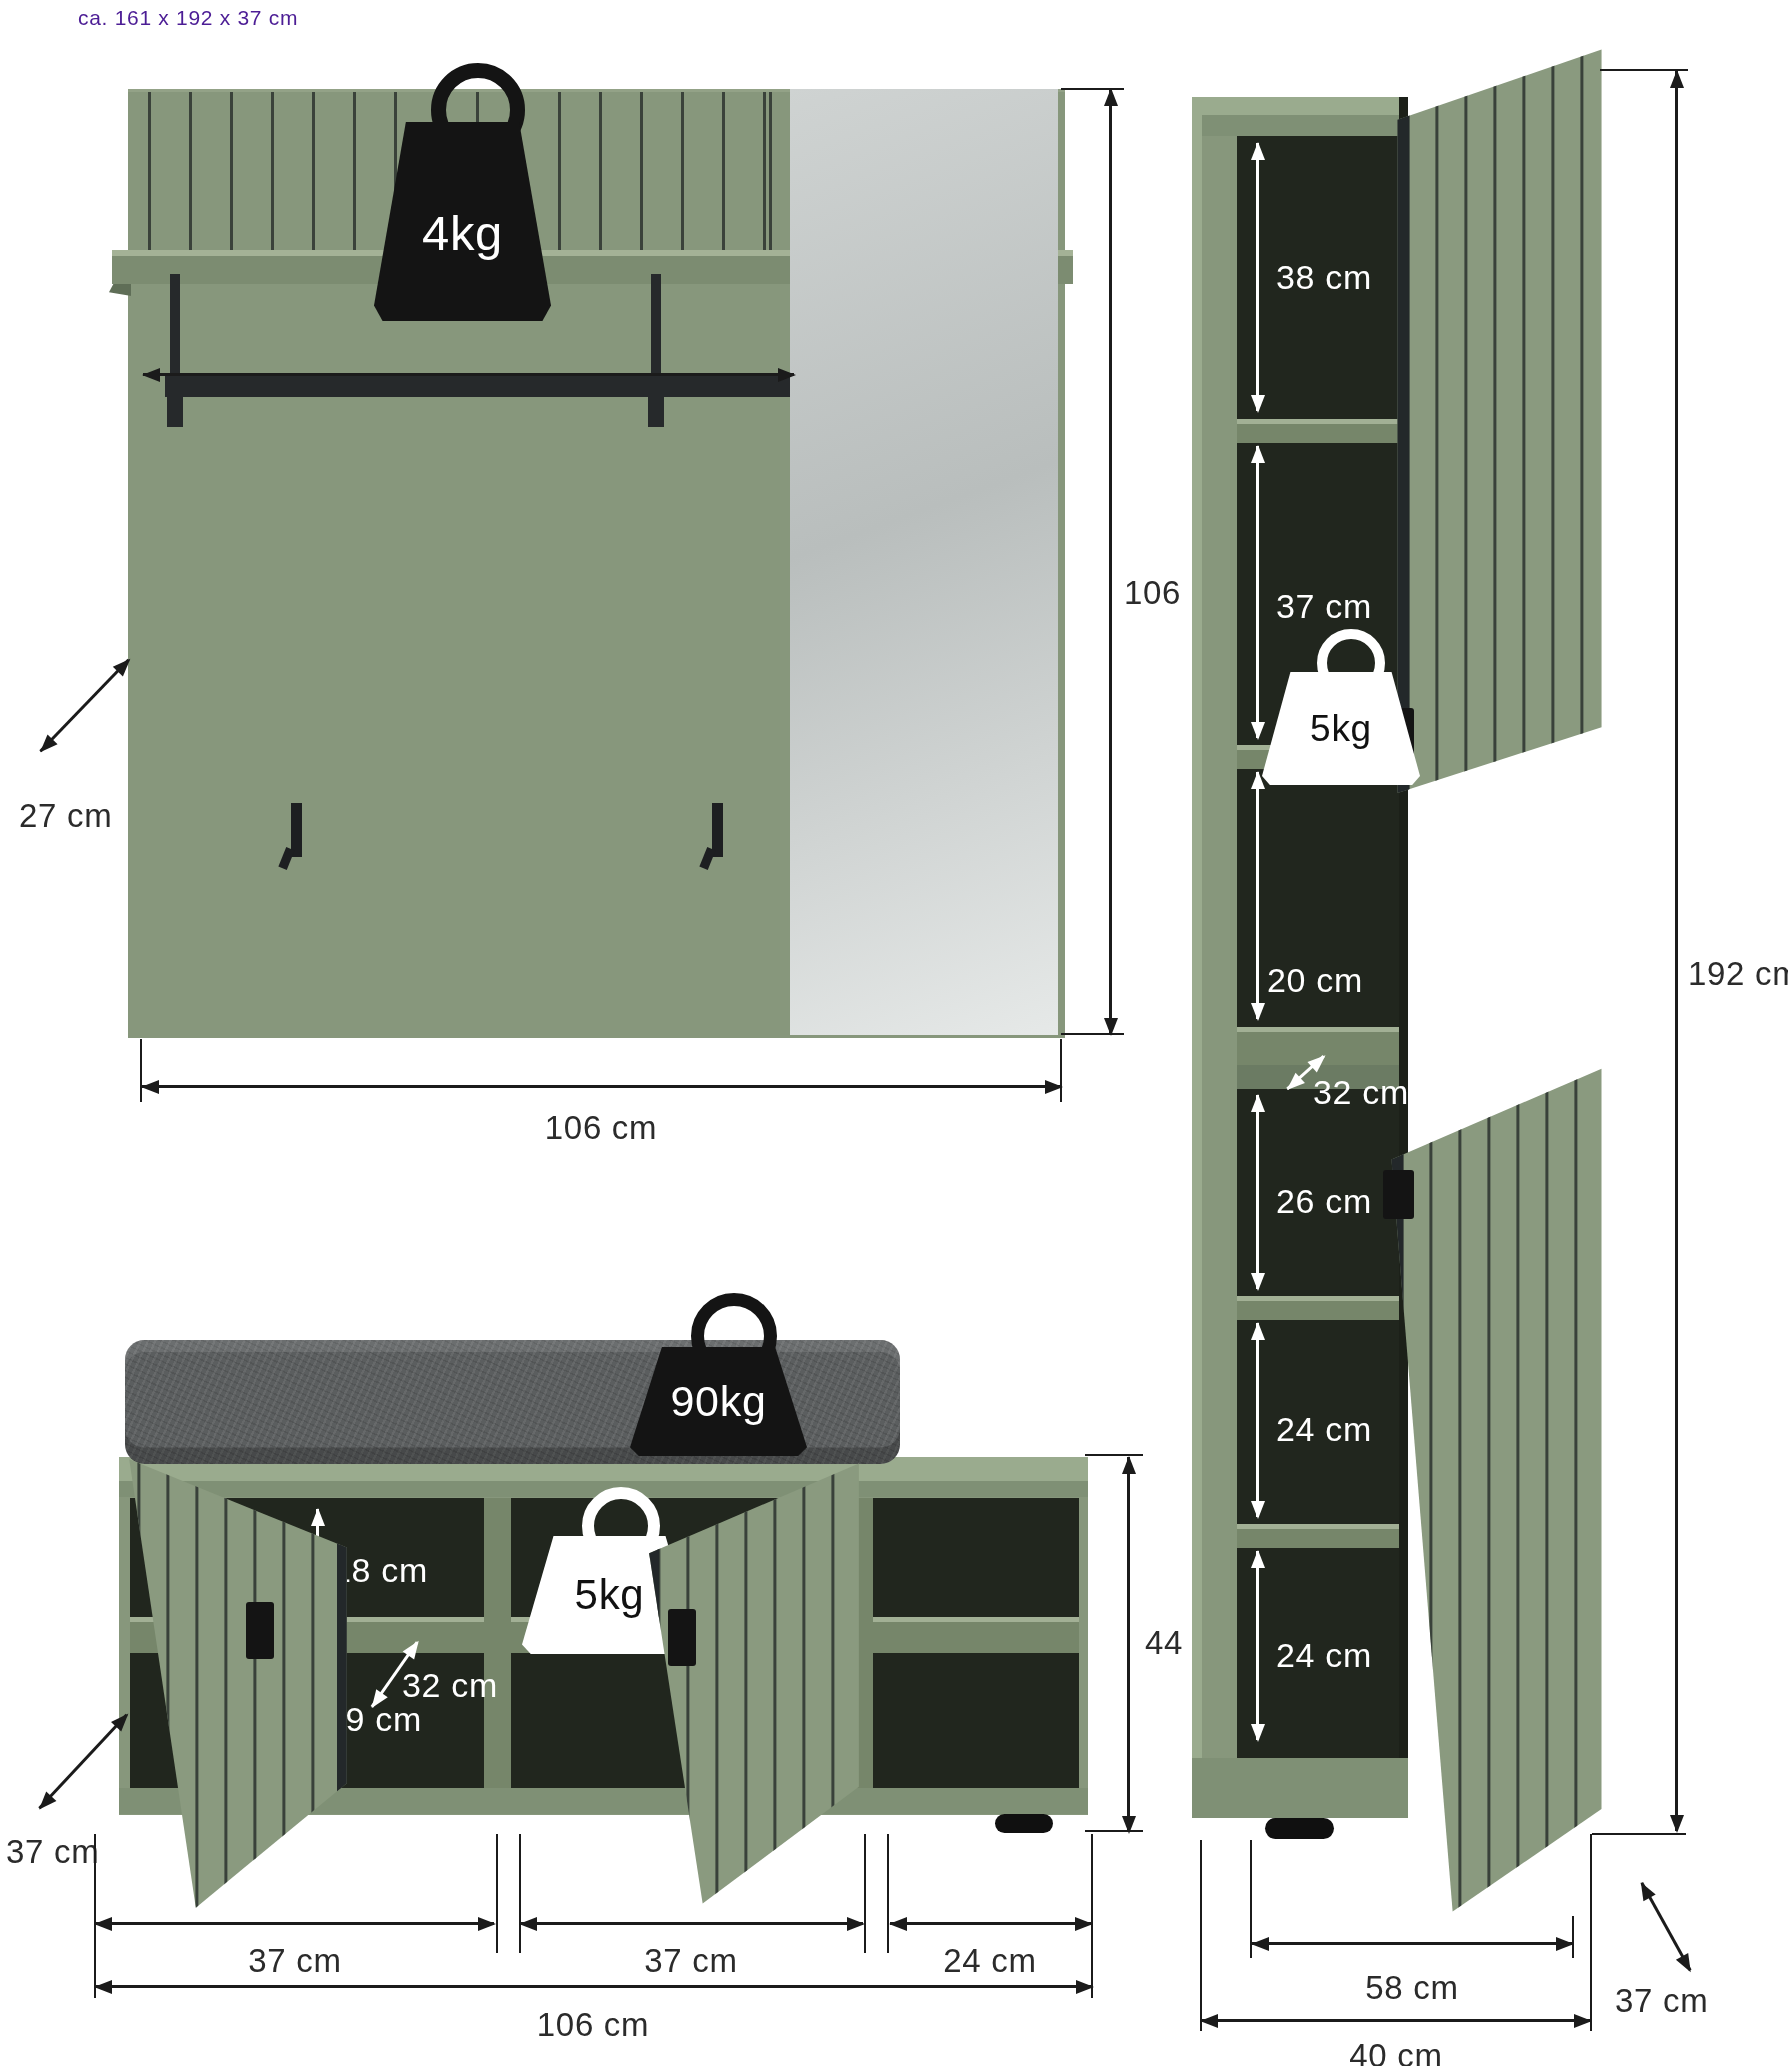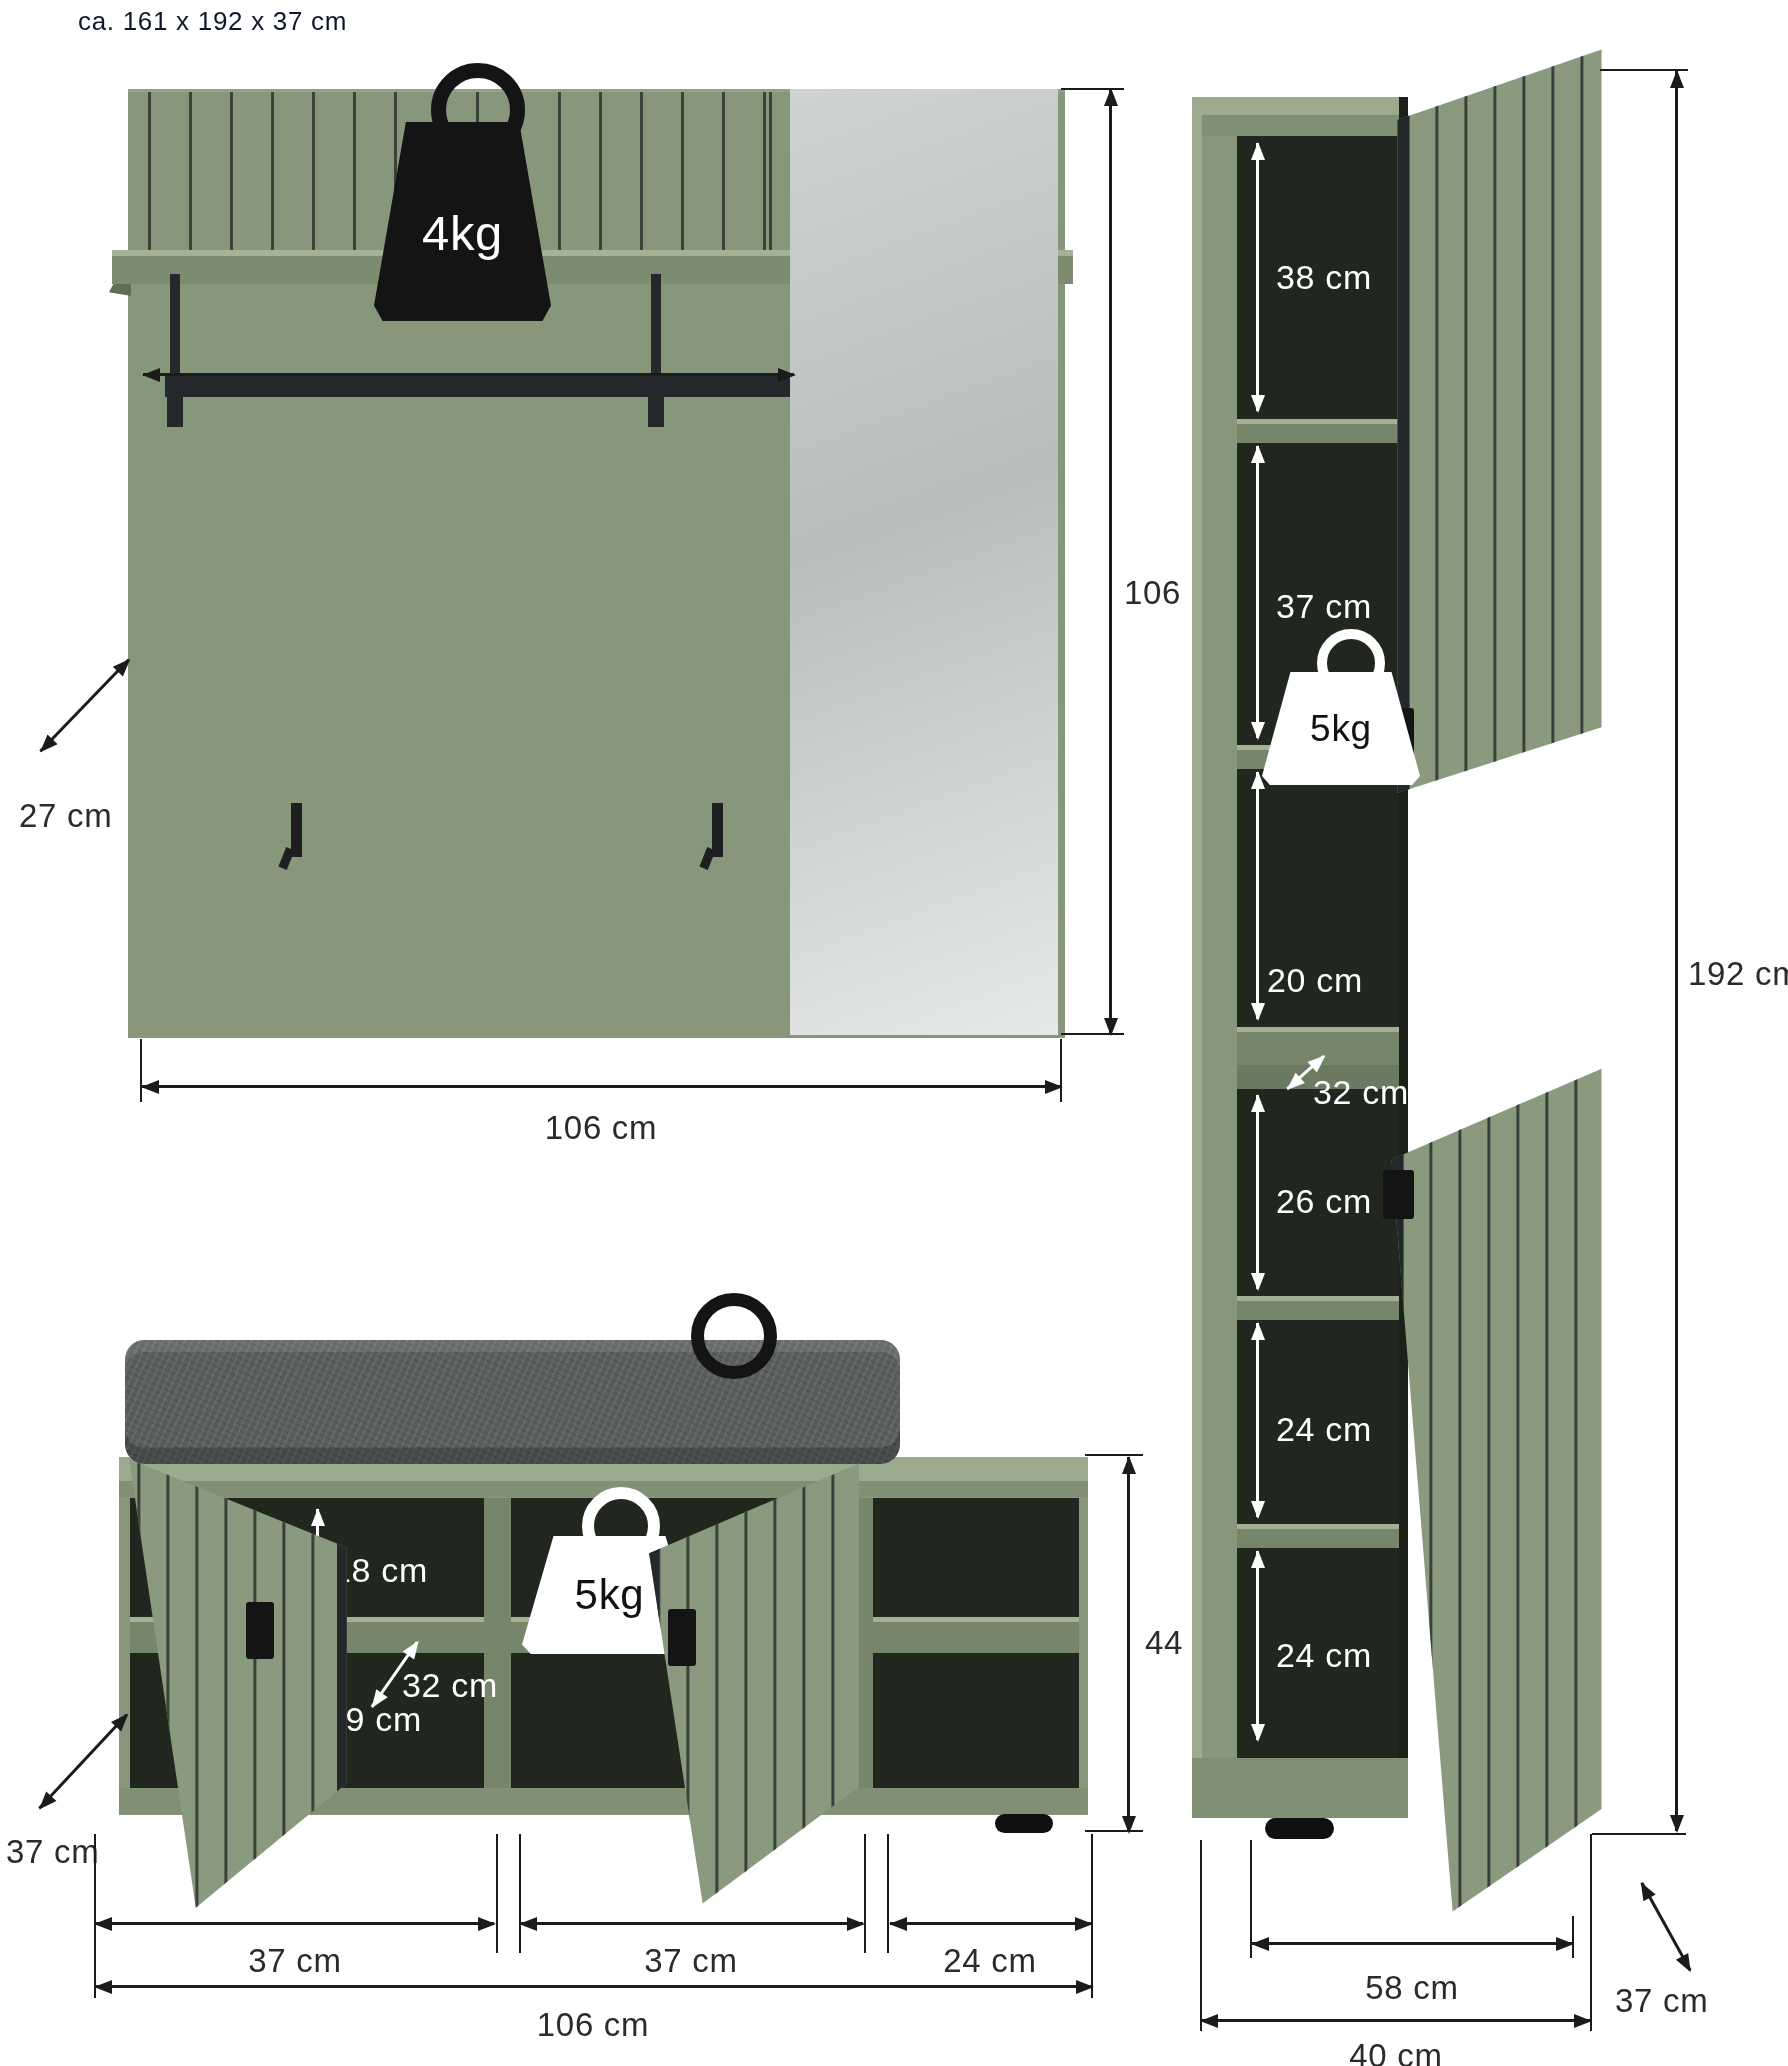--- a/index.html
+++ b/index.html
@@ -37,21 +37,21 @@
   .wtbody{position:absolute;display:flex;align-items:center;justify-content:center;
           clip-path:polygon(18% 0,82% 0,100% 92%,95% 100%,5% 100%,0 92%)}
   .wtring{position:absolute;border-radius:50%;background:transparent}
   .wtxt{font-weight:400;letter-spacing:0.7px}
 </style>
 </head>
 <body>
 
 <div class="canvas">
 
-  <div class="lab" style="left:78px;top:6px;font-size:26px;color:#0f172a">ca. 161 x 192 x 37 cm</div>
+  <div class="lab" style="left:78px;top:6px;font-size:21px;color:#4c1d95">ca. 161 x 192 x 37 cm</div>
 
   <div class="abs green" style="left:128px;top:89px;width:937px;height:946px;border-top:3px solid #93a287"></div>
   <div class="abs slats" style="left:128px;top:92px;width:662px;height:158px"></div>
 
   <div class="abs" style="left:109px;top:250px;width:22.4px;height:46px;background:#5f6e57;clip-path:polygon(100% 0,100% 100%,0 92%)"></div>
   <div class="abs" style="left:112px;top:250px;width:961px;height:27.6px;background:#7c8c71;border-top:6px solid #a4b296"></div>
 
   <div class="abs" style="left:170px;top:274px;width:10.4px;height:104px;background:#26292b"></div>
   <div class="abs" style="left:651px;top:274px;width:10.4px;height:104px;background:#26292b"></div>
   <div class="abs" style="left:1037px;top:274px;width:10.4px;height:104px;background:#26292b"></div>
@@ -96,20 +96,23 @@
   <div class="abs" style="left:484px;top:1498px;width:27px;height:291px;background:#76866a"></div>
   <div class="abs" style="left:846px;top:1498px;width:27px;height:291px;background:#76866a"></div>
   <div class="abs greenM" style="left:119px;top:1788px;width:969px;height:26px"></div>
   <div class="abs" style="left:995px;top:1814px;width:58px;height:19.4px;background:#101010;border-radius:9.7px"></div>
 
   <div class="abs" style="left:125px;top:1340px;width:775px;height:124px;border-radius:19.4px;background:#5b5e5f;
        background-image:repeating-linear-gradient(115deg,rgba(255,255,255,.07) 0 2.2px,transparent 2.2px 6.7px),
                         repeating-linear-gradient(25deg,rgba(0,0,0,.10) 0 1.5px,transparent 1.5px 6px);
        box-shadow:inset 0 12px 0 rgba(255,255,255,.10), inset 0 -16.4px 0 rgba(0,0,0,.22)"></div>
   <div class="wtring" style="left:691px;top:1293px;width:60px;height:60px;border:13.4px solid #141414"></div>
+  <div class="wtbody" style="left:630px;top:1347px;width:177px;height:109px;background:#141414">
+    <span class="wtxt" style="color:#fff;font-size:43px">90kg</span>
+  </div>
 
   <div class="wtring" style="left:582px;top:1487px;width:54px;height:54px;border:12px solid #ffffff"></div>
   <div class="wtbody" style="left:522px;top:1536px;width:175px;height:118px;background:#ffffff">
     <span class="wtxt" style="color:#111;font-size:42px">5kg</span>
   </div>
 
   <div class="dv white" style="left:316px;top:1509px;height:104px"></div>
   <div class="wlab" style="left:332px;top:1551px">18 cm</div>
   <div class="dh white" style="left:355px;top:1673px;width:79px;transform:rotate(-55deg)"></div>
   <div class="wlab" style="left:402px;top:1666px">32 cm</div>

